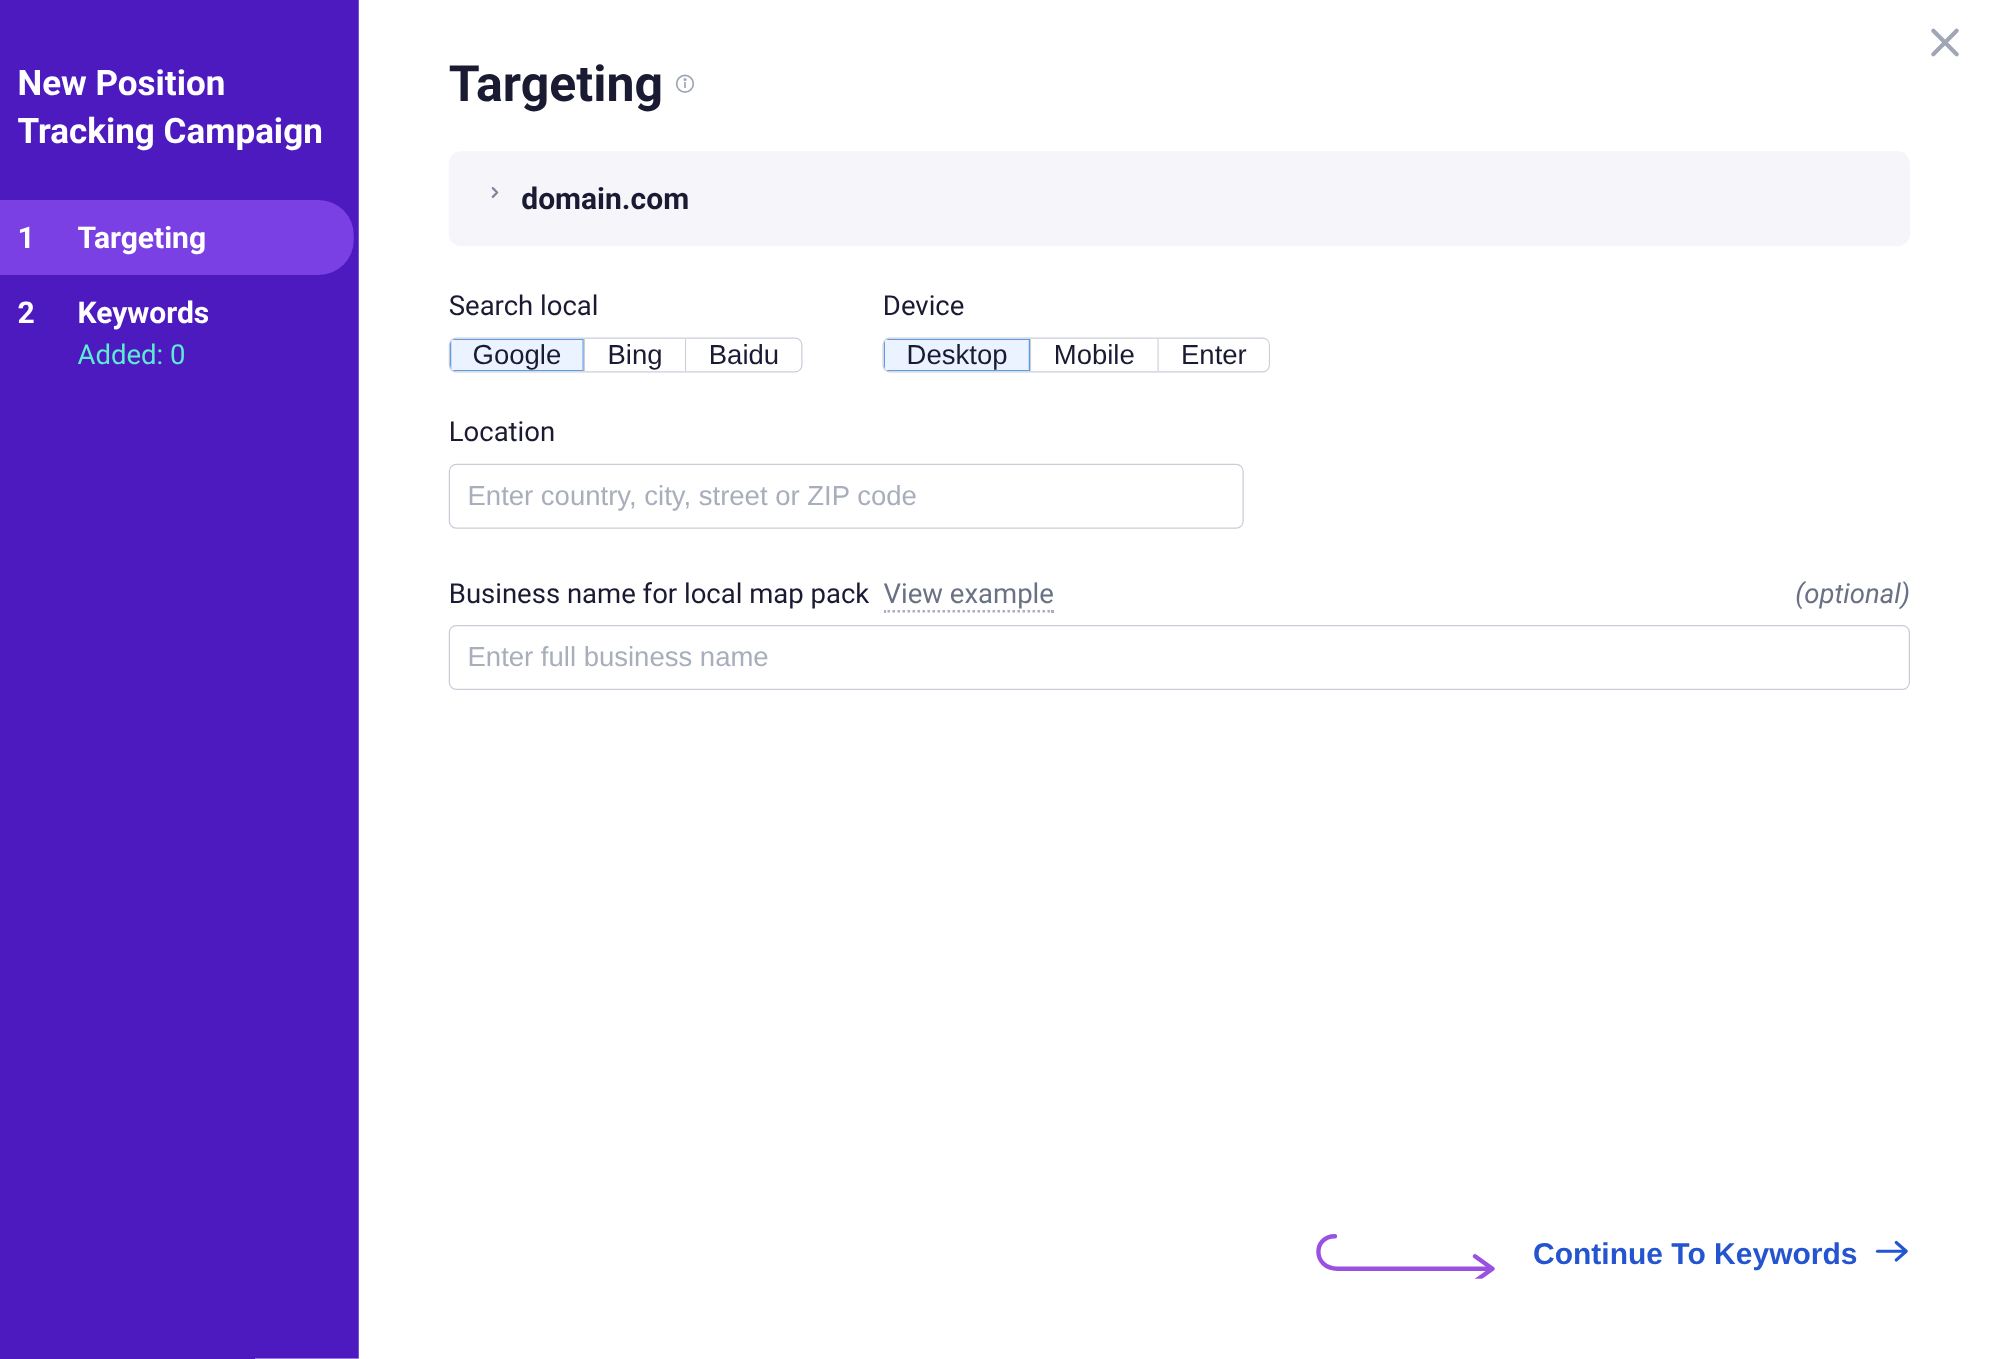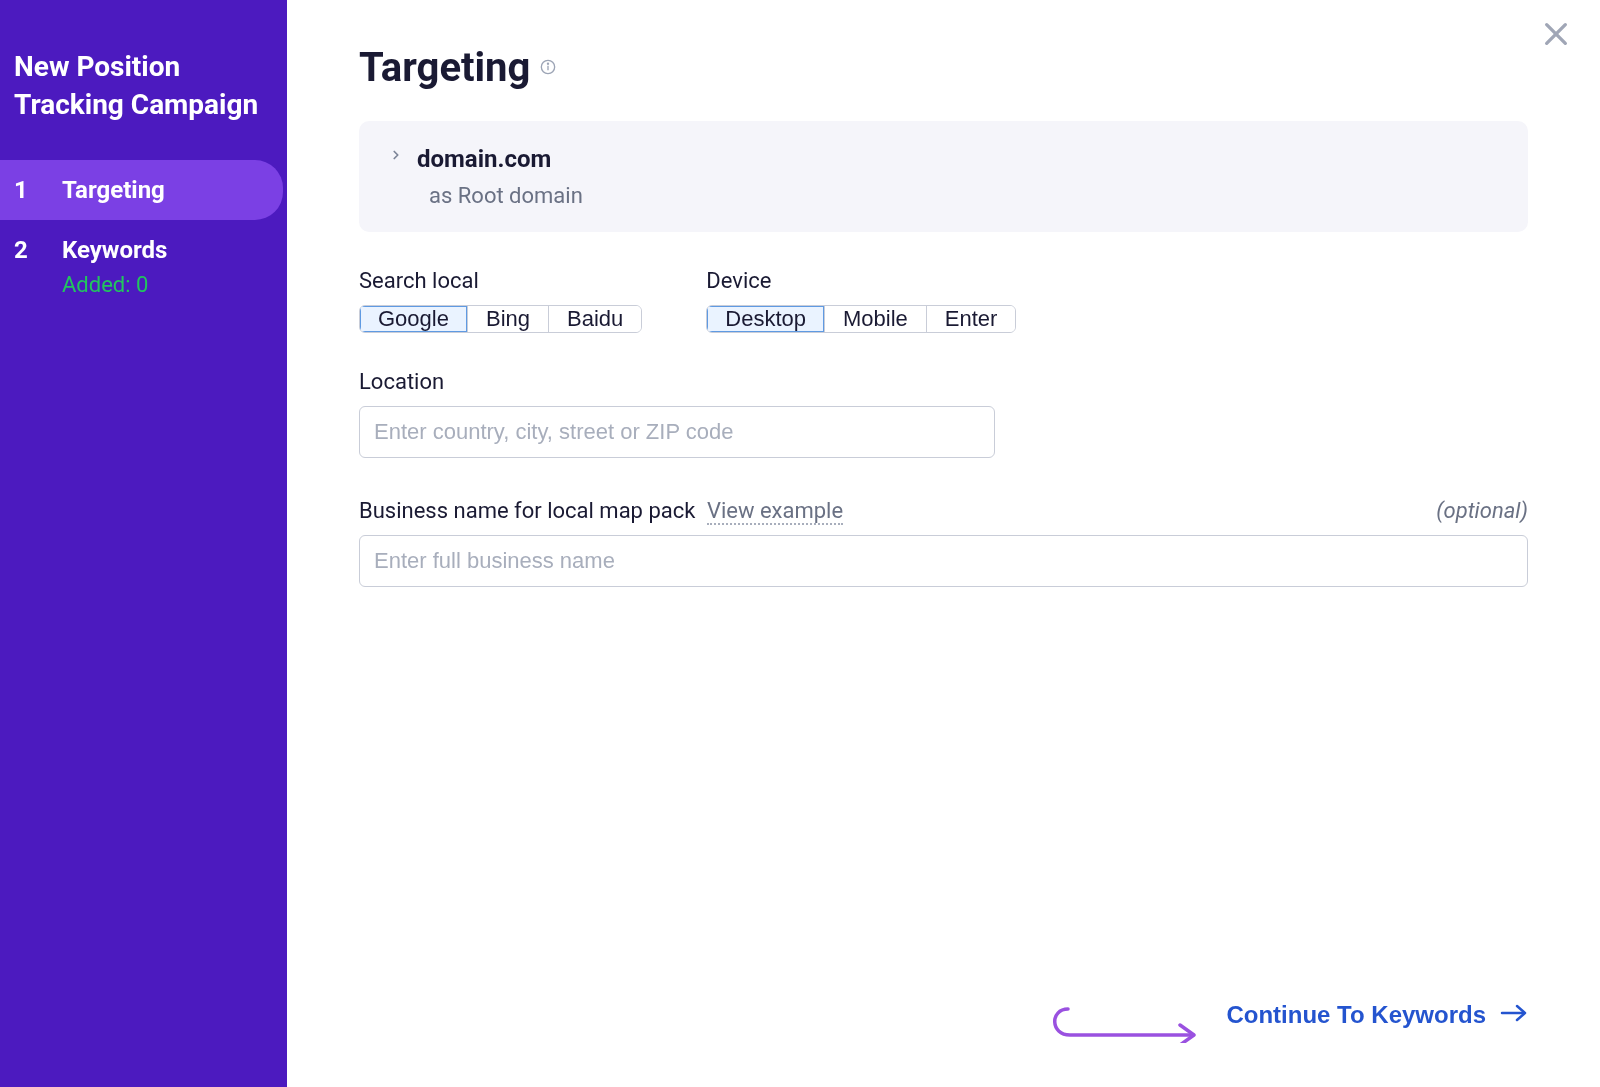--- a/index.html
+++ b/index.html
@@ -48,21 +48,21 @@
       width: 20px;
       flex-shrink: 0;
     }
     .sidebar-item .body {
       display: flex;
       flex-direction: column;
     }
     .sidebar-item .sub {
       font-size: 22px;
       font-weight: 400;
-      color: #22c55e;
+      color: #5eead4;
       margin-top: 8px;
     }
     .main {
       flex: 1;
       padding: 44px 72px 0 72px;
       position: relative;
       display: flex;
       flex-direction: column;
     }
     .close-icon {
@@ -181,22 +181,22 @@
     }
     .optional {
       font-size: 22px;
       color: #6a7184;
       font-style: italic;
     }
     .footer {
       margin-top: auto;
       display: flex;
       justify-content: flex-end;
-      align-items: flex-start;
-      padding: 28px 0 40px;
+      align-items: center;
+      padding: 28px 0 60px;
       gap: 22px;
     }
     .continue-btn {
       font-size: 24px;
       font-weight: 600;
       color: #2454cf;
       background: none;
       border: none;
       display: flex;
       align-items: center;
@@ -248,21 +248,20 @@
 
   <div class="domain-box">
     <div class="domain-row">
       <span class="domain-chevron">
         <svg width="14" height="14" viewBox="0 0 24 24" fill="none" stroke="currentColor" stroke-width="3" stroke-linecap="round" stroke-linejoin="round">
             <polyline points="9 18 15 12 9 6"></polyline>
           </svg>
       </span>
       <span class="domain-name">domain.com</span>
     </div>
-    <div class="domain-sub">as Root domain</div>
   </div>
 
   <div class="row">
     <div class="field-group">
       <div class="field-label">Search local</div>
       <div class="segmented">
         <button class="seg-btn active">Google</button>
         <button class="seg-btn">Bing</button>
         <button class="seg-btn">Baidu</button>
       </div>

